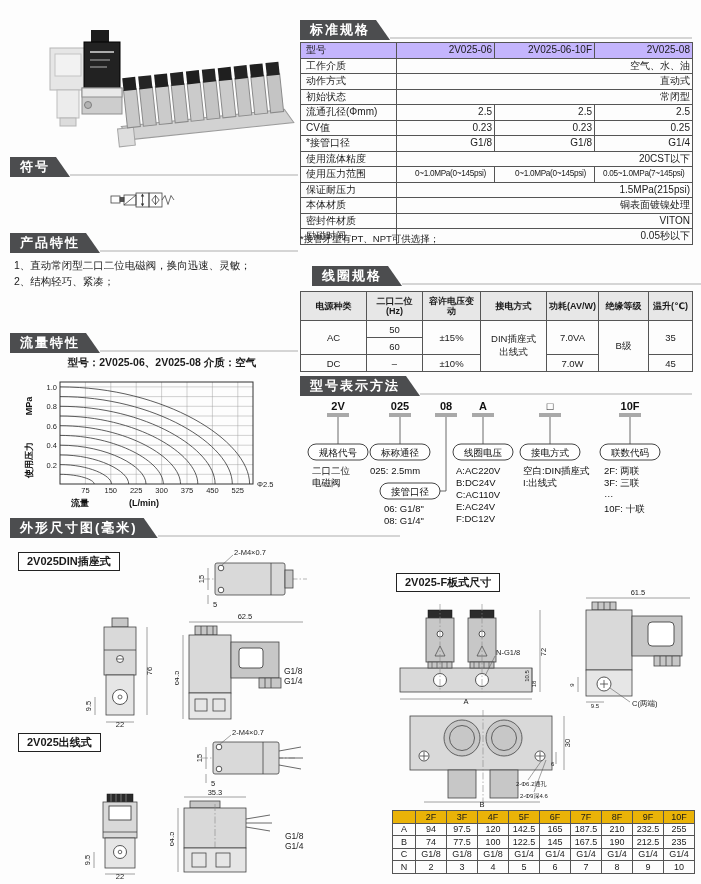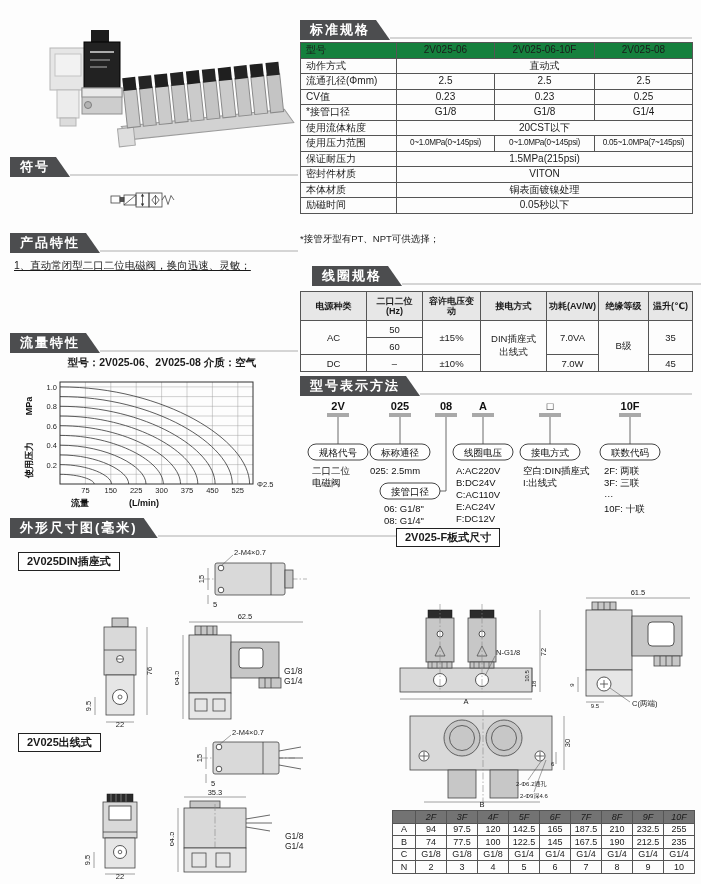--- a/index.html
+++ b/index.html
@@ -7,37 +7,37 @@
         font-family:"Liberation Sans","DejaVu Sans",sans-serif;color:#1a1a1a;overflow:hidden;}
   
   .sec{position:absolute;display:flex;align-items:flex-end;height:22px;}
   .tab{background:#4c4d4f;color:#fff;font-weight:bold;font-size:13px;line-height:20px;
        padding:0 20px 0 10px;letter-spacing:2px;
        clip-path:polygon(0 0,calc(100% - 14px) 0,100% 100%,0 100%);}
   .rule{flex:1;height:2px;background:#d5d5d5;margin-bottom:1px;}
   
   table{border-collapse:collapse;}
   .spec{position:absolute;left:300px;top:42px;width:392px;font-size:10px;table-layout:fixed;}
-  .spec td{border:1px solid #555;text-align:center;padding:1px 2px;line-height:1.25;height:12.4px;overflow:hidden;}
+  .spec td{border:1px solid #555;text-align:right;padding:1px 2px;line-height:1.25;height:12.4px;overflow:hidden;}
   .spec td.lbl{text-align:left;padding-left:5px;}
-  .spec tr.hd td{background:#15803d;}
-  .spec td.sm{font-size:8.2px;letter-spacing:-.3px;padding:1px 0;}
+  .spec tr.hd td{background:#c4b5fd;}
+  .spec td.sm{font-size:8.2px;letter-spacing:-.3px;padding:1px 8px;}
   .footnote{position:absolute;left:300px;top:233px;font-size:9.5px;}
   .coil{position:absolute;left:300px;top:291px;width:392px;font-size:9.5px;table-layout:fixed;}
   .coil td{border:1px solid #555;text-align:center;padding:1px 2px;}
   .coil tr.hd td{background:#e7e7e7;font-weight:bold;height:26px;font-size:9px;line-height:1.15;}
   .coil tr.r td{height:14px;}
   .dimt{position:absolute;left:392px;top:810px;width:302px;font-size:9px;table-layout:fixed;}
   .dimt td{border:1px solid #555;text-align:center;padding:0 1px;height:11.5px;}
-  .dimt tr.hd td{background:#737373;font-style:italic;}
+  .dimt tr.hd td{background:#eab308;}
   .corner{background:linear-gradient(to bottom right,#e9e9e9 47%,#555 47%,#555 53%,#e9e9e9 53%);}
   
   .dlabel{position:absolute;border:1.5px solid #222;background:#fff;font-size:11px;font-weight:bold;padding:1px 8px;}
   .feat{position:absolute;left:14px;top:258px;width:288px;font-size:10.5px;line-height:1.52;}
-  .feat div{padding-left:1.9em;text-indent:-1.9em;text-decoration:underline;}
+  .feat div{padding-left:1.9em;text-indent:-1.9em;}
   .ctitle{position:absolute;left:24px;top:356px;width:276px;text-align:center;font-size:10.5px;font-weight:bold;}
   .glabels{position:absolute;font-size:8.5px;line-height:1.2;}
   
   svg text{font-family:"Liberation Sans","DejaVu Sans",sans-serif;}
   .dim{font-size:7.5px;fill:#222;}
   .dimS{font-size:6px;fill:#222;}
   .cl{stroke:#888;stroke-width:.6;stroke-dasharray:7 2 1.5 2;fill:none;}
   .ln{stroke:#444;stroke-width:.8;fill:none;}
   .dl{stroke:#555;stroke-width:.55;fill:none;}
   .f1{fill:#d9d9d9;stroke:#444;stroke-width:.8;}
@@ -127,20 +127,21 @@
     </g>
   </svg>
 
   <div class="sec" style="left:10px;top:231px;width:288px">
     <span class="tab">产品特性</span>
       <span class="rule"></span>
   </div>
 
   <div class="feat">
     <div>1、直动常闭型二口二位电磁阀，换向迅速、灵敏；</div>
+    <div>2、结构轻巧、紧凑；</div>
   </div>
 
   <div class="sec" style="left:10px;top:331px;width:288px">
     <span class="tab">流量特性</span>
       <span class="rule"></span>
   </div>
 
   <div class="ctitle">型号：2V025-06、2V025-08 介质：空气</div>
 
   <svg style="position:absolute;left:18px;top:372px" width="280" height="140" viewBox="0 0 280 140">
@@ -212,22 +213,30 @@
         <col style="width:98px">
       </colgroup>
     <tbody>
         <tr class="hd">
           <td class="lbl">型号</td>
           <td>2V025-06</td>
           <td>2V025-06-10F</td>
           <td>2V025-08</td>
         </tr>
     <tr>
+          <td class="lbl">工作介质</td>
+          <td colspan="3">空气、水、油</td>
+        </tr>
+    <tr>
           <td class="lbl">动作方式</td>
           <td colspan="3">直动式</td>
+        </tr>
+    <tr>
+          <td class="lbl">初始状态</td>
+          <td colspan="3">常闭型</td>
         </tr>
     <tr>
           <td class="lbl">流通孔径(Φmm)</td>
           <td>2.5</td>
           <td>2.5</td>
           <td>2.5</td>
         </tr>
     <tr>
           <td class="lbl">CV值</td>
           <td>0.23</td>
@@ -248,26 +257,26 @@
           <td class="lbl">使用压力范围</td>
           <td class="sm">0~1.0MPa(0~145psi)</td>
           <td class="sm">0~1.0MPa(0~145psi)</td>
           <td class="sm">0.05~1.0MPa(7~145psi)</td>
         </tr>
     <tr>
           <td class="lbl">保证耐压力</td>
           <td colspan="3">1.5MPa(215psi)</td>
         </tr>
     <tr>
+          <td class="lbl">本体材质</td>
+          <td colspan="3">铜表面镀镍处理</td>
+        </tr>
+    <tr>
           <td class="lbl">密封件材质</td>
           <td colspan="3">VITON</td>
-        </tr>
-    <tr>
-          <td class="lbl">本体材质</td>
-          <td colspan="3">铜表面镀镍处理</td>
         </tr>
     <tr>
           <td class="lbl">励磁时间</td>
           <td colspan="3">0.05秒以下</td>
         </tr>
   </tbody>
     </table>
 
   <div class="footnote">*接管牙型有PT、NPT可供选择；</div>
 
@@ -382,21 +391,21 @@
       <text class="mtxt" x="304" y="114">10F: 十联</text>
     </g>
   </svg>
 
   <div class="sec" style="left:10px;top:516px;width:390px">
     <span class="tab">外形尺寸图(毫米)</span>
       <span class="rule"></span>
   </div>
 
   <div class="dlabel" style="left:18px;top:552px">2V025DIN插座式</div>
-  <div class="dlabel" style="left:396px;top:528px">2V025-F板式尺寸</div>
+  <div class="dlabel" style="left:396px;top:573px">2V025-F板式尺寸</div>
   <div class="dlabel" style="left:18px;top:733px">2V025出线式</div>
 
   <svg style="position:absolute;left:175px;top:546px" width="140" height="66" viewBox="0 0 140 66">
     <line class="cl" x1="28" y1="33" x2="132" y2="33"></line>
     <rect class="f1" x="40" y="17" width="70" height="32" rx="2"></rect>
     <line class="ln" x1="96" y1="17" x2="96" y2="49"></line>
     <rect class="f2" x="110" y="24" width="8" height="18"></rect>
     <circle class="wt" cx="46" cy="22" r="2.8"></circle>
       <circle class="wt" cx="46" cy="44" r="2.8"></circle>
     <line class="dl" x1="46" y1="20" x2="58" y2="9"></line>

